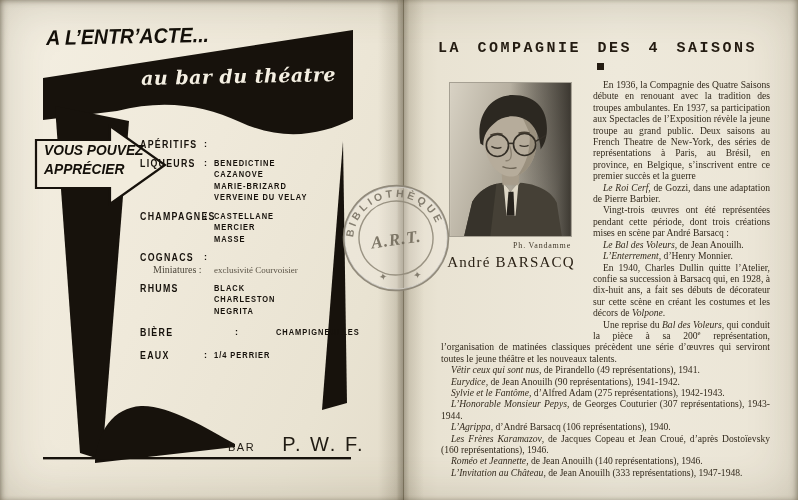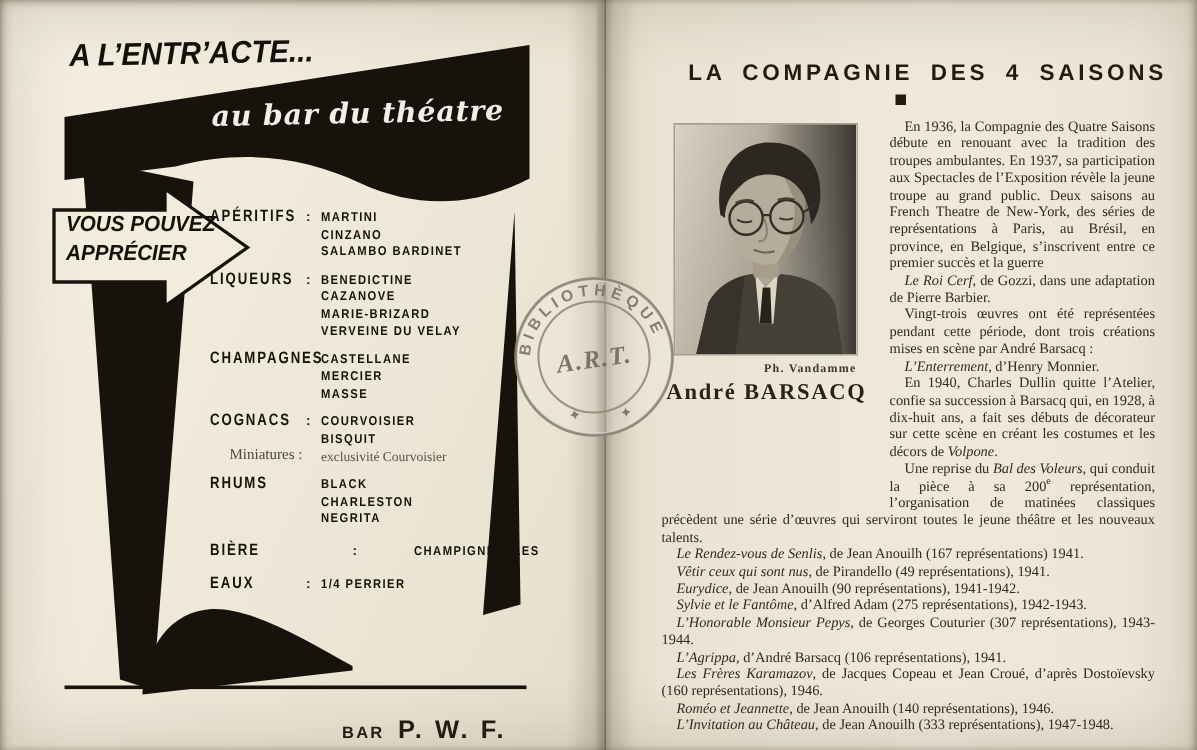--- a/index.html
+++ b/index.html
@@ -35,31 +35,31 @@
   .menu-block:nth-child(6){margin-bottom:11px;gap:31px;}
   .menu-cat{font-family:"Liberation Sans",sans-serif;font-weight:bold;font-size:11px;
      letter-spacing:1.6px;line-height:11.5px;transform:scaleX(.8);transform-origin:0 0;white-space:nowrap;}
   .menu-colon{font-family:"Liberation Sans",sans-serif;font-weight:bold;font-size:9px;line-height:11.5px;}
   .menu-items{}
   .menu-item{font-family:"Liberation Sans",sans-serif;font-weight:bold;font-size:8.5px;
      letter-spacing:1.1px;line-height:11.5px;transform:scaleX(.88);transform-origin:0 0;white-space:nowrap;}
   .menu-note-label{grid-column:1/3;font-family:"Liberation Serif",serif;font-size:10px;
      color:#4d473b;padding-left:13px;line-height:12px;white-space:nowrap;}
   .menu-note-value{font-family:"Liberation Serif",serif;font-size:9px;color:#5a5346;line-height:12px;white-space:nowrap;}
-  .bar-footer{position:absolute;left:228px;top:433px;display:flex;align-items:baseline;gap:9px;color:#201b13;font-weight:bold;}
+  .bar-footer{position:absolute;left:228px;top:433px;display:flex;align-items:baseline;gap:27px;color:#201b13;}
   .bar-footer .bar-word{font-family:"Liberation Sans",sans-serif;font-size:11px;letter-spacing:1.5px;}
-  .bar-footer .bar-name{font-family:"Liberation Sans",sans-serif;font-size:17px;letter-spacing:2px;margin-top:44px;}
-  
-  .rp-title{position:absolute;left:438px;top:40px;width:340px;text-align:right;
-     font-family:Liberation Sans, sans-serif;font-weight:bold;font-size:15px;letter-spacing:2.5px;
+  .bar-footer .bar-name{font-family:"Liberation Sans",sans-serif;font-size:20px;letter-spacing:2px;}
+  
+  .rp-title{position:absolute;left:438px;top:40px;width:340px;text-align:left;
+     font-family:Liberation Mono, monospace;font-weight:bold;font-size:15px;letter-spacing:2.5px;
      word-spacing:5px;color:#241c12;white-space:nowrap;}
   .rp-square{position:absolute;left:597px;top:63px;width:7px;height:7px;background:#241c12;}
   .rp-content{position:absolute;left:441px;top:79px;width:329px;color:#332a1d;
      font-size:9.6px;line-height:11.4px;text-align:justify;}
-  .photo-box{float:left;width:152px;height:252px;font-weight:bold;}
+  .photo-box{float:left;width:152px;height:252px;}
   .photo-frame{margin:4px 0 0 9px;width:121px;height:153px;box-shadow:0 0 0 1px rgba(40,34,26,.35);}
   .photo-credit{margin:4px 0 0 9px;width:121px;text-align:right;font-size:8px;letter-spacing:.8px;color:#41382a;}
   .photo-caption{margin:6px 0 0 0;width:140px;text-align:center;font-size:15px;letter-spacing:1.2px;color:#2b2216;}
   .para{margin:0;text-indent:10px;}
   .para sup{font-size:70%;line-height:0;}
   
   .stamp{position:absolute;left:340px;top:182px;width:112px;height:112px;opacity:.92;pointer-events:none;}
 </style>
 </head>
 <body>
@@ -88,25 +88,20 @@
 
     <div class="arrow-text">
       <div>VOUS POUVEZ</div>
       <div>APPRÉCIER</div>
     </div>
 
     <div class="menu">
         <div class="menu-block">
           <div class="menu-cat">APÉRITIFS</div>
           <div class="menu-colon">:</div>
-          <div class="menu-items">
-            <div class="menu-item">MARTINI</div>
-            <div class="menu-item">CINZANO</div>
-            <div class="menu-item">SALAMBO BARDINET</div>
-          </div>
         </div>
         <div class="menu-block">
           <div class="menu-cat">LIQUEURS</div>
           <div class="menu-colon">:</div>
           <div class="menu-items">
             <div class="menu-item">BENEDICTINE</div>
             <div class="menu-item">CAZANOVE</div>
             <div class="menu-item">MARIE-BRIZARD</div>
             <div class="menu-item">VERVEINE DU VELAY</div>
           </div>
@@ -116,24 +111,20 @@
           <div class="menu-colon">:</div>
           <div class="menu-items">
             <div class="menu-item">CASTELLANE</div>
             <div class="menu-item">MERCIER</div>
             <div class="menu-item">MASSE</div>
           </div>
         </div>
         <div class="menu-block">
           <div class="menu-cat">COGNACS</div>
           <div class="menu-colon">:</div>
-          <div class="menu-items">
-            <div class="menu-item">COURVOISIER</div>
-            <div class="menu-item">BISQUIT</div>
-          </div>
           <div class="menu-note-label">Miniatures :</div>
           <div class="menu-note-value">exclusivité Courvoisier</div>
         </div>
         <div class="menu-block">
           <div class="menu-cat">RHUMS</div>
           <div class="menu-colon"></div>
           <div class="menu-items">
             <div class="menu-item">BLACK</div>
             <div class="menu-item">CHARLESTON</div>
             <div class="menu-item">NEGRITA</div>
@@ -212,29 +203,29 @@
           <path d="M52,83 q7,3 14,1" fill="none" stroke="#6d6455" stroke-width="1.4"></path>
         </svg>
       </div>
       <div class="photo-credit">Ph. Vandamme</div>
       <div class="photo-caption">André BARSACQ</div>
     </div>
     <div>
         <p class="para"><span>En 1936, la Compagnie des Quatre Saisons débute en renouant avec la tradition des troupes ambulantes. En 1937, sa participation aux Spectacles de l’Exposition révèle la jeune troupe au grand public. Deux saisons au French Theatre de New-York, des séries de représentations à Paris, au Brésil, en province, en Belgique, s’inscrivent entre ce premier succès et la guerre</span></p>
         <p class="para"><em>Le Roi Cerf</em><span>, de Gozzi, dans une adaptation de Pierre Barbier.</span></p>
         <p class="para"><span>Vingt-trois œuvres ont été représentées pendant cette période, dont trois créations mises en scène par André Barsacq :</span></p>
+        <p class="para"><em>Le Bal des Voleurs</em><span>, de Jean Anouilh.</span></p>
         <p class="para"><em>L’Enterrement</em><span>, d’Henry Monnier.</span></p>
         <p class="para"><span>En 1940, Charles Dullin quitte l’Atelier, confie sa succession à Barsacq qui, en 1928, à dix-huit ans, a fait ses débuts de décorateur sur cette scène en créant les costumes et les décors de </span><em>Volpone</em><span>.</span></p>
         <p class="para"><span>Une reprise du </span><em>Bal des Voleurs</em><span>, qui conduit la pièce à sa 200</span><sup>e</sup><span> représentation, l’organisation de matinées classiques précèdent une série d’œuvres qui serviront toutes le jeune théâtre et les nouveaux talents.</span></p>
-        <p class="para"><em>Le Rendez-vous de Senlis</em><span>, de Jean Anouilh (167 représentations) 1941.</span></p>
         <p class="para"><em>Vêtir ceux qui sont nus</em><span>, de Pirandello (49 représentations), 1941.</span></p>
         <p class="para"><em>Eurydice</em><span>, de Jean Anouilh (90 représentations), 1941-1942.</span></p>
         <p class="para"><em>Sylvie et le Fantôme</em><span>, d’Alfred Adam (275 représentations), 1942-1943.</span></p>
         <p class="para"><em>L’Honorable Monsieur Pepys</em><span>, de Georges Couturier (307 représentations), 1943-1944.</span></p>
-        <p class="para"><em>L’Agrippa</em><span>, d’André Barsacq (106 représentations), 1941.</span></p>
+        <p class="para"><em>L’Agrippa</em><span>, d’André Barsacq (106 représentations), 1940.</span></p>
         <p class="para"><em>Les Frères Karamazov</em><span>, de Jacques Copeau et Jean Croué, d’après Dostoïevsky (160 représentations), 1946.</span></p>
         <p class="para"><em>Roméo et Jeannette</em><span>, de Jean Anouilh (140 représentations), 1946.</span></p>
         <p class="para"><em>L’Invitation au Château</em><span>, de Jean Anouilh (333 représentations), 1947-1948.</span></p>
       </div>
   </div>
 
   <div class="gutter"></div>
   <div class="fold-line"></div>
 
   <svg class="stamp" viewBox="0 0 112 112">

